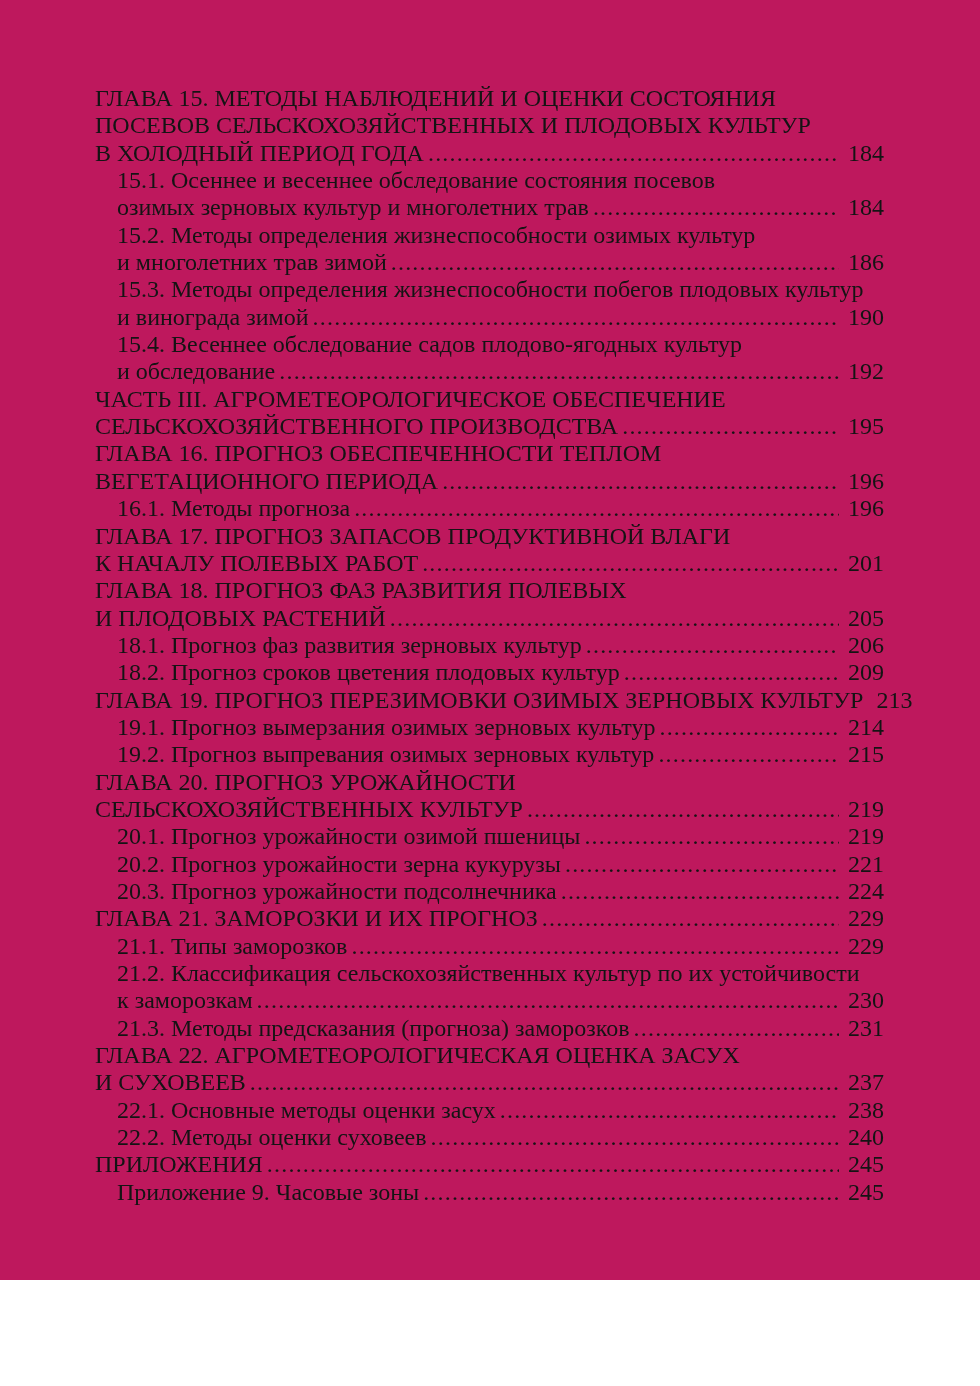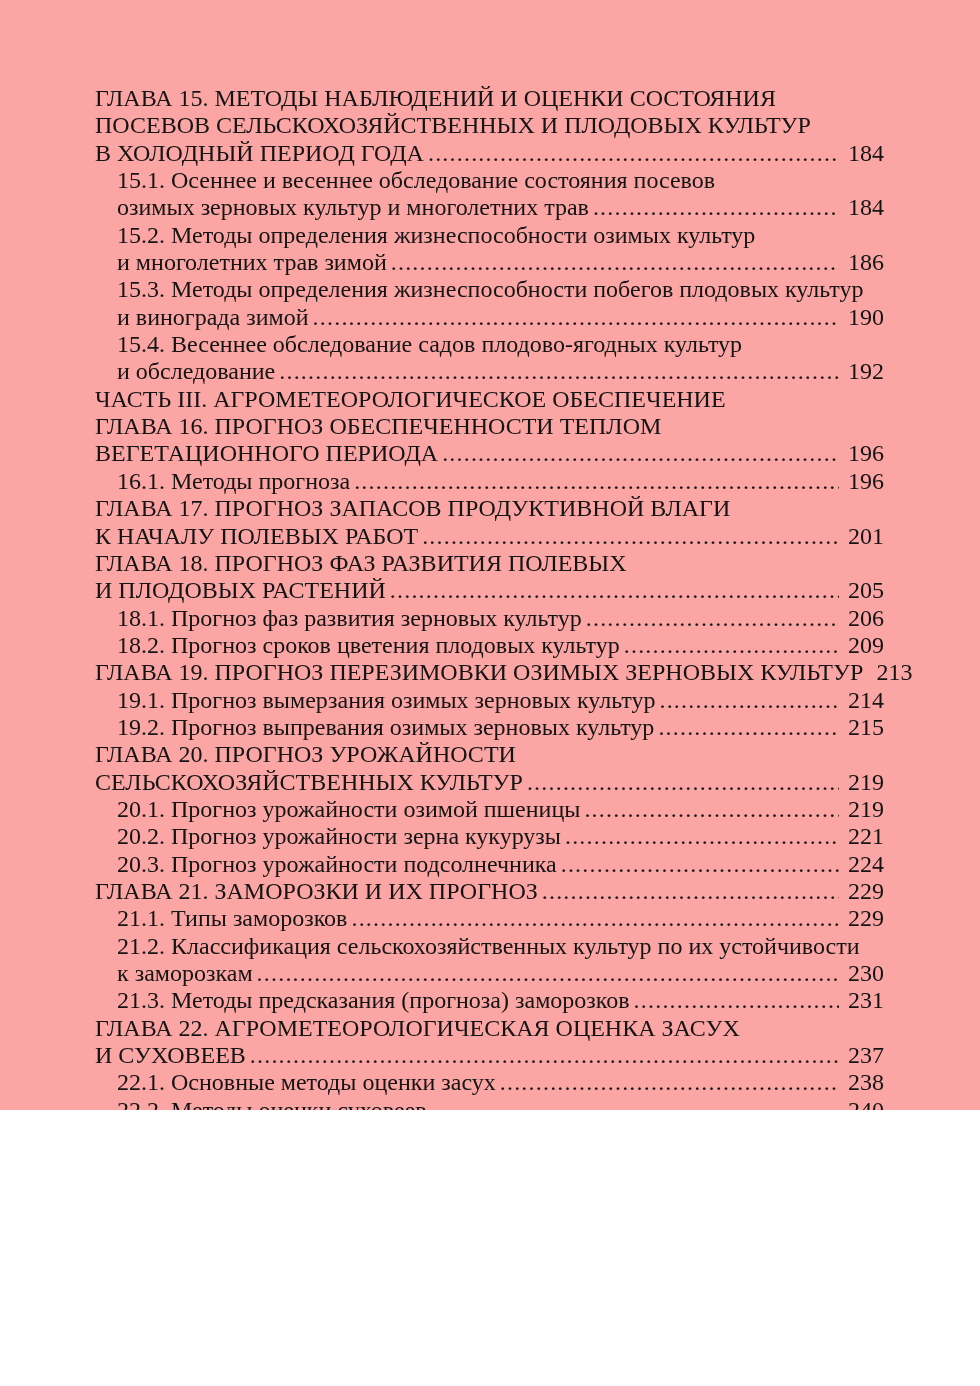--- a/index.html
+++ b/index.html
@@ -3,22 +3,22 @@
 <meta charset="utf-8">
 <style>
   html, body {
     margin: 0;
     padding: 0;
     background: #ffffff;
   }
   .page {
     position: relative;
     width: 980px;
-    height: 1110px;
-    background: #fca5a5;
+    height: 1280px;
+    background: #be185d;
     overflow: hidden;
     font-family: "Liberation Serif", "DejaVu Serif", serif;
     color: #141414;
   }
   .toc {
     position: absolute;
     left: 95px;
     top: 85px;
     width: 789px;
     font-size: 24px;
@@ -101,20 +101,25 @@
       <div class="entry sub">
         <div class="line"><span class="txt">15.4. Весеннее обследование садов плодово-ягодных культур</span></div>
         <div class="line last">
           <span class="txt">и обследование</span>
           <span class="dots"></span>
           <span class="pg">192</span>
         </div>
       </div>
       <div class="entry">
         <div class="line"><span class="txt">ЧАСТЬ III. АГРОМЕТЕОРОЛОГИЧЕСКОЕ ОБЕСПЕЧЕНИЕ</span></div>
+        <div class="line last">
+          <span class="txt">СЕЛЬСКОХОЗЯЙСТВЕННОГО ПРОИЗВОДСТВА</span>
+          <span class="dots"></span>
+          <span class="pg">195</span>
+        </div>
       </div>
       <div class="entry">
         <div class="line"><span class="txt">ГЛАВА 16. ПРОГНОЗ ОБЕСПЕЧЕННОСТИ ТЕПЛОМ</span></div>
         <div class="line last">
           <span class="txt">ВЕГЕТАЦИОННОГО ПЕРИОДА</span>
           <span class="dots"></span>
           <span class="pg">196</span>
         </div>
       </div>
       <div class="entry sub">

